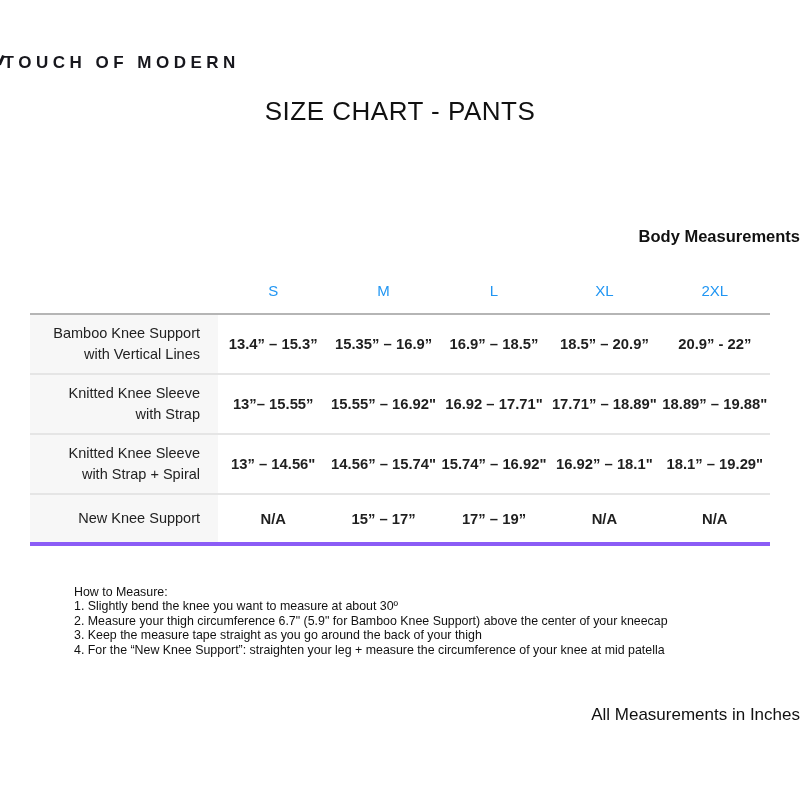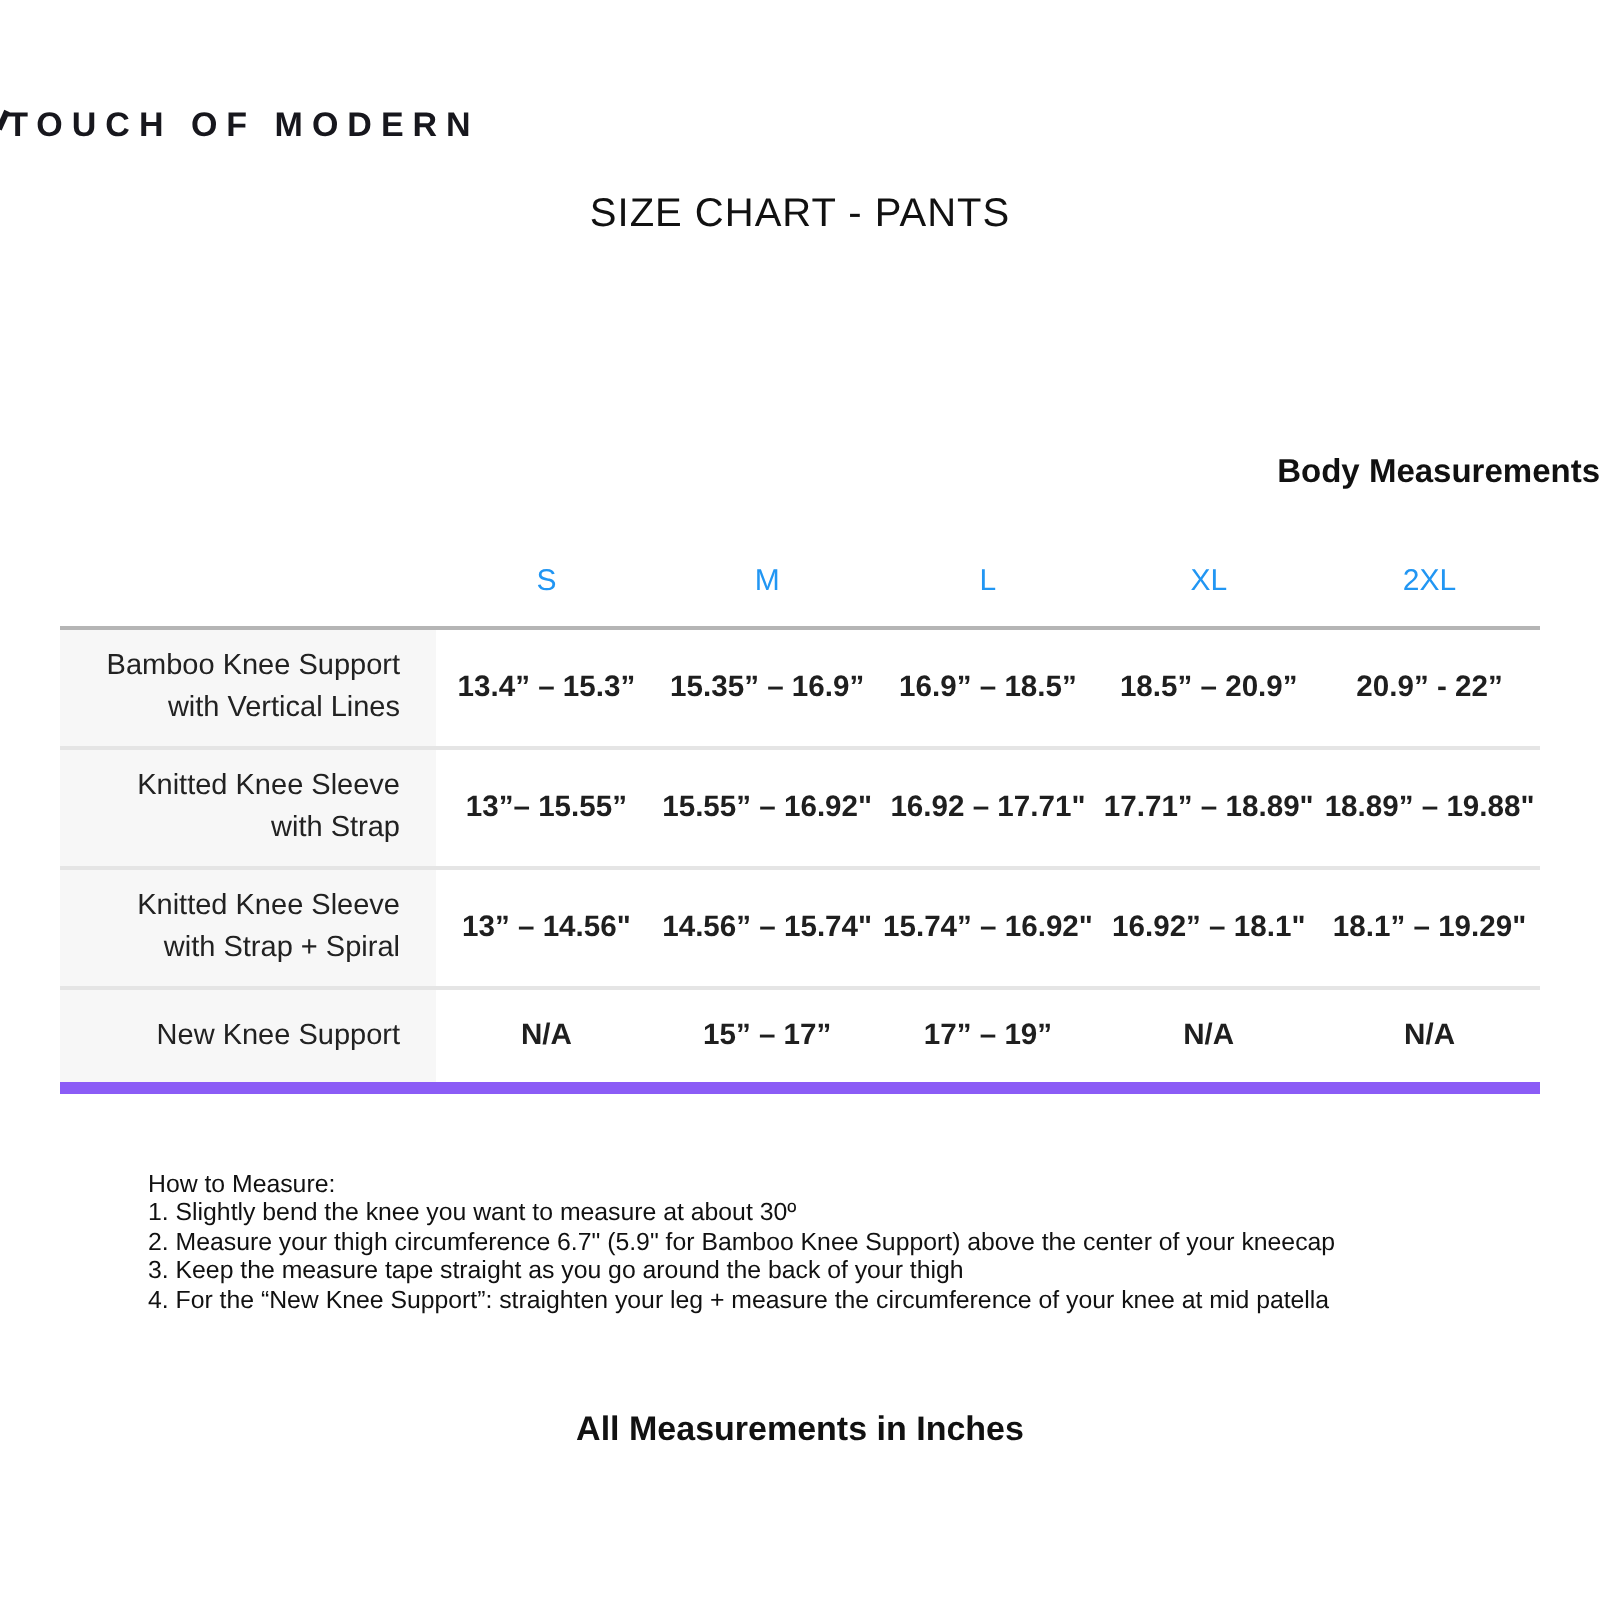--- a/index.html
+++ b/index.html
@@ -23,21 +23,21 @@
     display: inline-block;
     width: 2.6px; height: 10px;
     background: #17171d;
     transform: rotate(24deg);
     position: relative; top: -3px; margin-right: 1px;
   }
 
   .page-title {
     position: absolute; top: 96px; left: 0; width: 800px;
     text-align: center;
-    font-size: 20px; font-weight: 400; letter-spacing: 0.5px;
+    font-size: 26px; font-weight: 400; letter-spacing: 0.5px;
     color: #111;
   }
 
   .section-title {
     position: absolute; top: 227px; left: 0; width: 800px;
     text-align: right;
     font-size: 16.5px; font-weight: 600;
     color: #111;
   }
 
@@ -51,21 +51,21 @@
   .chart-table col.size-col-w { width: 110.4px; }
 
   .chart-table thead th {
     font-size: 15px; font-weight: 400;
     color: #2196F3;
     text-align: center;
     padding: 2px 0 14px 0;
     border-bottom: 2px solid #b5b5b5;
   }
   .chart-table tbody tr { border-bottom: 2px solid #e5e5e5; }
-  .chart-table tbody tr:last-child { border-bottom: 6px solid #8b5cf6; }
+  .chart-table tbody tr:last-child { border-bottom: 4px solid #8b5cf6; }
 
   .chart-table tbody th {
     background: #f7f7f7;
     font-size: 14.5px; font-weight: 400;
     text-align: right;
     color: #222;
     padding: 8px 18px 8px 10px;
     line-height: 1.45;
     vertical-align: middle;
   }
@@ -83,22 +83,22 @@
   .how-to {
     position: absolute; top: 585px; left: 38px; width: 730px;
     font-size: 12.4px; line-height: 14.4px;
     color: #111;
     margin-left: 36px;
   }
   .how-to .line { display: block; }
 
   .footer-note {
     position: absolute; top: 705px; left: 0; width: 800px;
-    text-align: center;
-    font-size: 17px; font-weight: 700;
+    text-align: right;
+    font-size: 17px; font-weight: 400;
     color: #111;
   }
 </style>
 </head>
 <body>
 
 <div class="logo"><span class="logo-tick"></span><span>TOUCH OF MODERN</span></div>
 
 <div class="page-title">SIZE CHART - PANTS</div>
 

